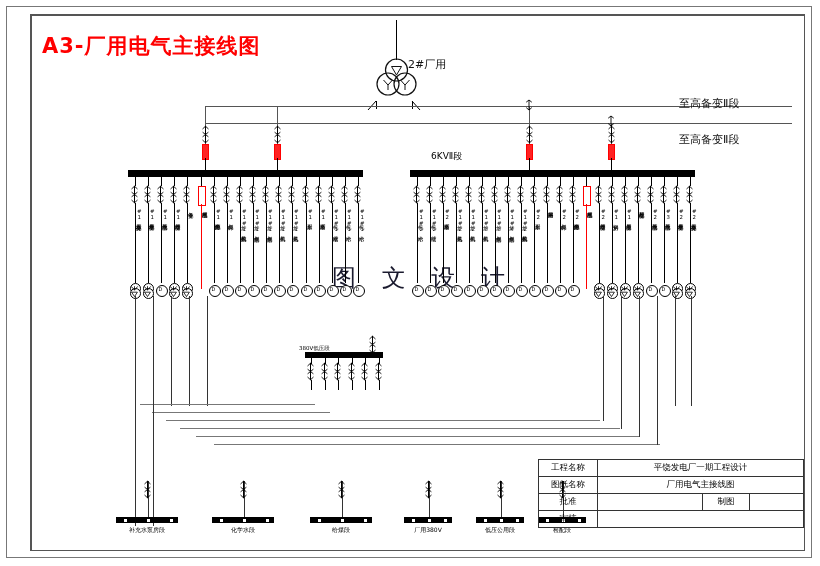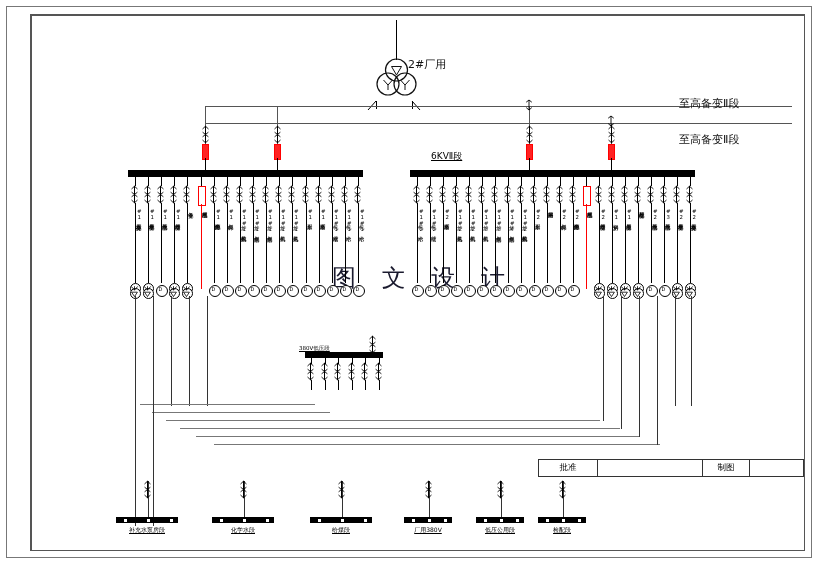--- a/index.html
+++ b/index.html
@@ -14,21 +14,21 @@
   #sheet-title{position:absolute;left:42px;top:32px;color:#ff0000;font-weight:bold;font-size:21px;letter-spacing:1px;white-space:nowrap;font-family:"DejaVu Sans","Liberation Sans",sans-serif;}
 
   
   #watermark{position:absolute;left:332px;top:262px;font-size:24px;color:#1a1a2e;letter-spacing:9px;white-space:nowrap;}
 
   
   .wire{position:absolute;background:#000;}
   .wire.h{height:1px;}
   .wire.v{width:1px;}
   .bus{position:absolute;background:#000;}
-  .lbl{position:absolute;white-space:nowrap;color:#000;font-size:9px;text-decoration:underline;}
+  .lbl{position:absolute;white-space:nowrap;color:#000;font-size:9px;}
   .lbl-cn{position:absolute;white-space:nowrap;color:#111;font-size:11px;}
 
   
   .vlabel{position:absolute;writing-mode:vertical-rl;text-orientation:upright;font-size:5.4px;line-height:5.6px;letter-spacing:0px;color:#000;white-space:nowrap;font-family:"DejaVu Sans","Liberation Sans",sans-serif;}
 
   .cb{position:absolute;width:5px;border:1px solid #ff0000;background:#ffffff;}
   .cb.filled{background:#ff2222;}
 
   
   .ld{position:absolute;}
@@ -44,20 +44,21 @@
   .redline{position:absolute;background:#ff0000;width:1px;}
 </style>
 </head>
 <body>
 
 <div id="page">
 
   <div id="outer-frame"></div>
   <div id="inner-frame"></div>
 
+  <div id="sheet-title">A3-厂用电气主接线图</div>
   <div id="watermark">图 文 设 计</div>
 
   <div id="src-layer">
       <div class="wire v" style="left:396px;top:20px;height:40px;width:1px;background:#000;"></div>
       <svg width="60" height="52" style="position:absolute;left:368px;top:58px;overflow:visible;">
         <circle cx="28.5" cy="12" r="11" stroke="#111" stroke-width="1.2" fill="none"></circle>
         <circle cx="20" cy="26" r="11" stroke="#111" stroke-width="1.2" fill="none"></circle>
         <circle cx="37" cy="26" r="11" stroke="#111" stroke-width="1.2" fill="none"></circle>
         <path d="M23.5 8.5 L33.5 8.5 L28.5 17 Z" stroke="#111" stroke-width="1" fill="none"></path>
         <path d="M15.5 22 L20 27 L24.5 22 M20 27 L20 32" stroke="#111" stroke-width="1" fill="none"></path>
@@ -821,22 +822,34 @@
       <svg width="9" height="17" style="position:absolute;left:558px;top:481px;overflow:visible;">
         <path d="M4.5 0 L4.5 17" stroke="#000" stroke-width="1" fill="none"></path>
         <path d="M1.5 3 L4.5 0.2 L7.5 3" stroke="#000" stroke-width="0.9" fill="none"></path>
         <path d="M1.5 14 L4.5 16.8 L7.5 14" stroke="#000" stroke-width="0.9" fill="none"></path>
         <path d="M1.6 6.2 L7.4 10.8 M7.4 6.2 L1.6 10.8" stroke="#000" stroke-width="0.9" fill="none"></path>
       </svg>
     </div>
 
   <table id="titleblock">
     <tbody>
+        <tr>
+      <td class="key">工程名称</td>
+      <td class="val" colspan="3">平饶发电厂一期工程设计</td>
+    </tr>
+    <tr>
+      <td class="key">图纸名称</td>
+      <td class="val" colspan="3">厂用电气主接线图</td>
+    </tr>
     <tr>
       <td class="key">批准</td>
       <td class="val" style="width:104px;"></td>
       <td class="val" style="width:46px;text-align:center;">制图</td>
       <td class="val"></td>
     </tr>
+    <tr>
+      <td class="key">审核</td>
+      <td class="val" colspan="3"></td>
+    </tr>
   </tbody>
     </table>
 
 </div>
 
 </body></html>

